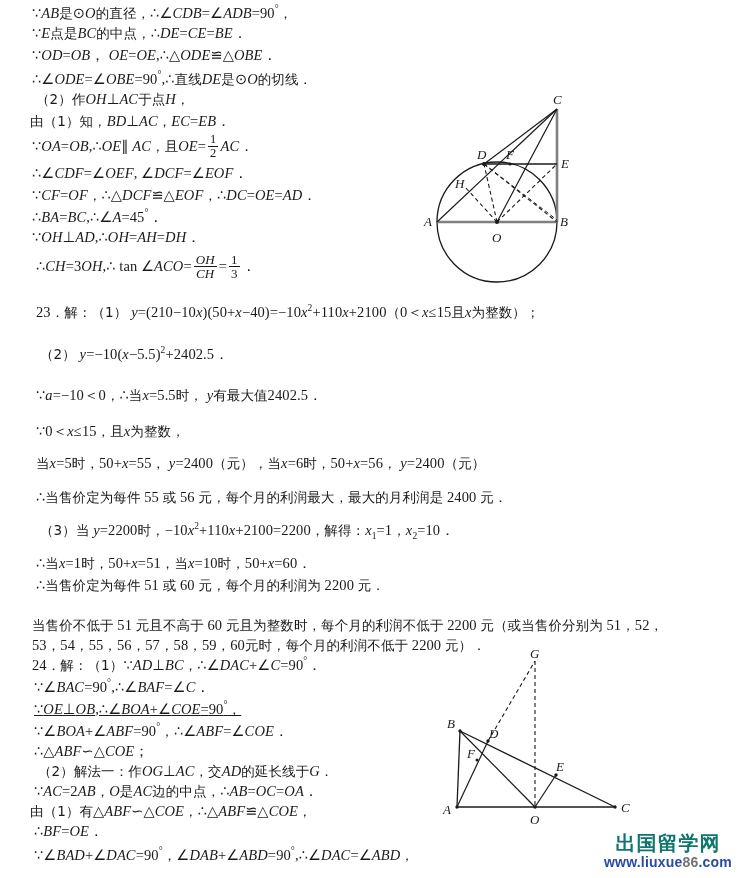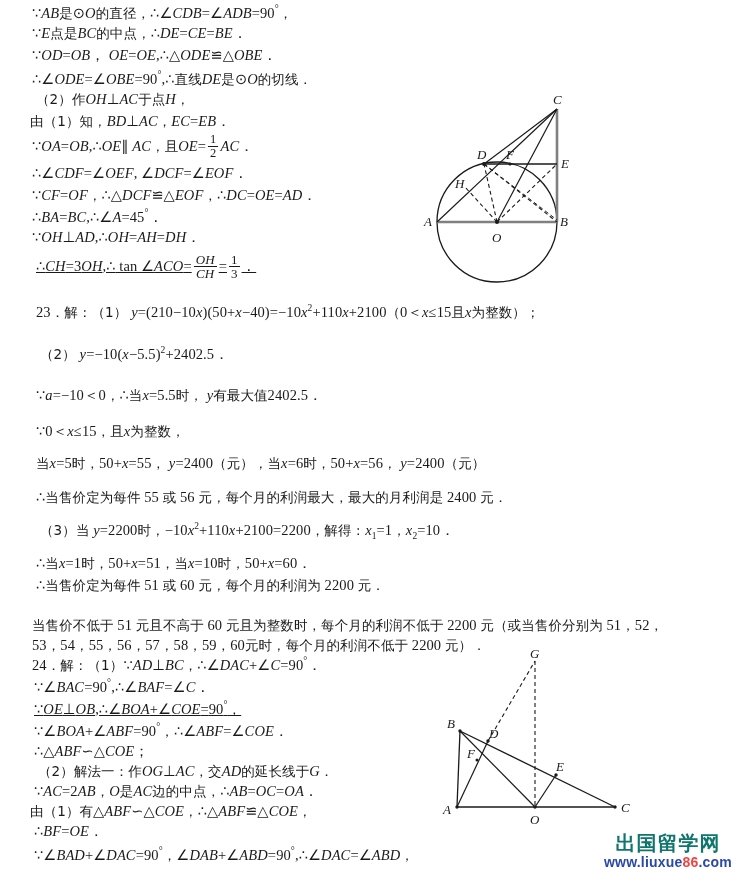--- a/index.html
+++ b/index.html
@@ -66,21 +66,21 @@
   }
   .wm .urlwm{
     font-family:"Liberation Sans",sans-serif;
     font-weight:bold;
     font-size:14px;
     color:#2b49a8;
     letter-spacing:.2px;
     line-height:1.1;
     margin-top:1px;
   }
-  .wm .urlwm .hl{ color:#ef4444; }
+  .wm .urlwm .hl{ color:#737373; }
 </style>
 </head>
 <body>
 
 <div class="page">
 
   <div class="line" style="left:32px;top:4px;">
     <span class="up">∵</span><span class="ml">AB</span><span class="cn">是</span><span class="up">⊙</span><span class="ml">O</span><span class="cn">的直径，</span><span class="up">∴∠</span><span class="ml">CDB</span><span class="up">=∠</span><span class="ml">ADB</span><span class="up">=</span><span class="num">90</span><span class="deg">°</span><span class="cn">，</span>
   </div>
 
@@ -117,21 +117,21 @@
   </div>
 
   <div class="line" style="left:32px;top:208px;">
     <span class="up">∴</span><span class="ml">BA</span><span class="up">=</span><span class="ml">BC</span><span class="up">,∴∠</span><span class="ml">A</span><span class="up">=</span><span class="num">45</span><span class="deg">°</span><span class="up">．</span>
   </div>
 
   <div class="line" style="left:32px;top:230px;">
     <span class="up">∵</span><span class="ml">OH</span><span class="up">⊥</span><span class="ml">AD</span><span class="up">,∴</span><span class="ml">OH</span><span class="up">=</span><span class="ml">AH</span><span class="up">=</span><span class="ml">DH</span><span class="up">．</span>
   </div>
 
-  <div class="line" style="left:36px;top:254px;text-decoration:underline;">
+  <div class="line" style="left:36px;top:254px;">
     <span class="up">∴</span><span class="ml">CH</span><span class="up">=</span><span class="num">3</span><span class="ml">OH</span><span class="up">,∴</span><span class="up">&nbsp;tan&nbsp;</span><span class="up">∠</span><span class="ml">ACO</span><span class="up">=</span><span class="frac"><span class="n ml">OH</span><span class="d ml">CH</span></span><span class="up">=</span><span class="frac"><span class="n num">1</span><span class="d num">3</span></span><span class="up">．</span>
   </div>
 
   <div class="diagram" style="left:414px;top:92px;">
     <svg width="200" height="205" viewBox="0 0 200 205">
 
       <circle cx="83" cy="130" r="60" fill="none" stroke="#1a1a1a" stroke-width="1.3"></circle>
 
       <line x1="23" y1="130" x2="143" y2="130" stroke="#808080" stroke-width="2.6"></line>
 

